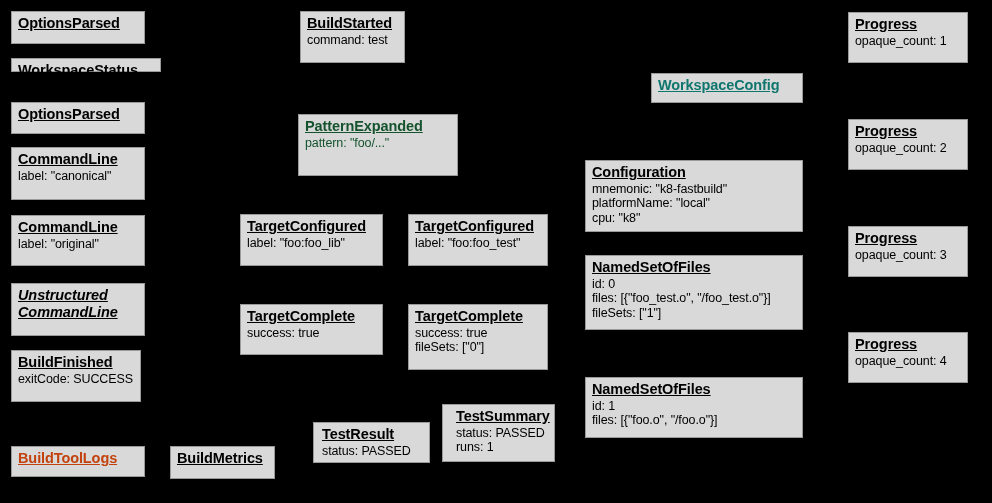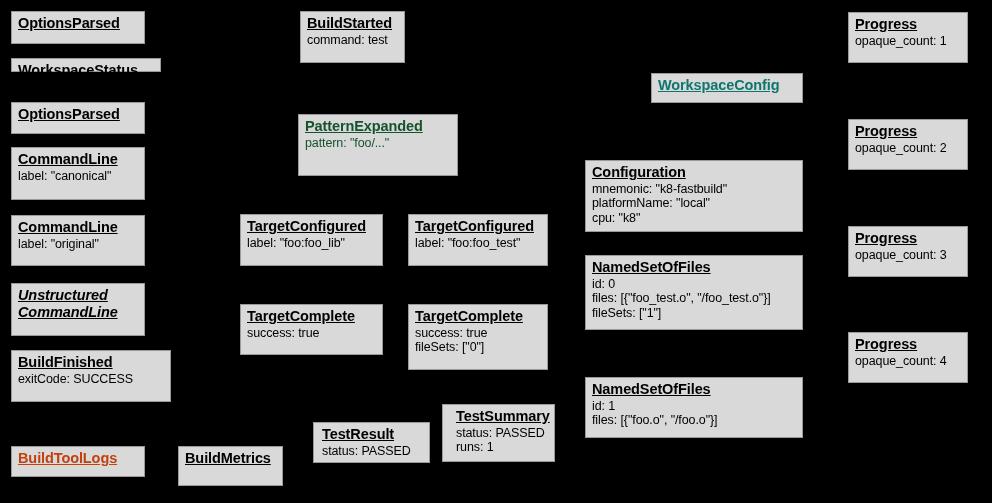--- a/index.html
+++ b/index.html
@@ -70,30 +70,30 @@
     </div>
     <div class="node" style="left: 11px; top: 215px; width: 134px; height: 51px; background: rgb(217, 217, 217); border-color: rgb(154, 154, 154); color: rgb(0, 0, 0);">
       <span class="node-title">CommandLine</span>
       <span class="node-fields">
         <span class="node-field">label: "original"</span>
       </span>
     </div>
     <div class="node" style="left: 11px; top: 283px; width: 134px; height: 53px; background: rgb(217, 217, 217); border-color: rgb(154, 154, 154); color: rgb(0, 0, 0); font-style: italic;">
       <span class="node-title two-line">Unstructured CommandLine</span>
     </div>
-    <div class="node" style="left: 11px; top: 350px; width: 160px; height: 52px; background: rgb(217, 217, 217); border-color: rgb(154, 154, 154); color: rgb(0, 0, 0);">
+    <div class="node" style="left: 11px; top: 350px; width: 130px; height: 52px; background: rgb(217, 217, 217); border-color: rgb(154, 154, 154); color: rgb(0, 0, 0);">
       <span class="node-title">BuildFinished</span>
       <span class="node-fields">
         <span class="node-field">exitCode: SUCCESS</span>
       </span>
     </div>
     <div class="node" style="left: 11px; top: 446px; width: 134px; height: 31px; background: rgb(217, 217, 217); border-color: rgb(154, 154, 154); color: #c2410c;">
       <span class="node-title">BuildToolLogs</span>
     </div>
-    <div class="node" style="left: 178px; top: 446px; width: 105px; height: 40px; background: rgb(217, 217, 217); border-color: rgb(154, 154, 154); color: rgb(0, 0, 0);">
+    <div class="node" style="left: 170px; top: 446px; width: 105px; height: 33px; background: rgb(217, 217, 217); border-color: rgb(154, 154, 154); color: rgb(0, 0, 0);">
       <span class="node-title">BuildMetrics</span>
     </div>
     <div class="node" style="left: 300px; top: 11px; width: 105px; height: 52px; background: rgb(217, 217, 217); border-color: rgb(154, 154, 154); color: rgb(0, 0, 0);">
       <span class="node-title">BuildStarted</span>
       <span class="node-fields">
         <span class="node-field">command: test</span>
       </span>
     </div>
     <div class="node" style="left: 298px; top: 114px; width: 160px; height: 62px; background: rgb(217, 217, 217); border-color: rgb(154, 154, 154); color: #14532d;">
       <span class="node-title">PatternExpanded</span>

